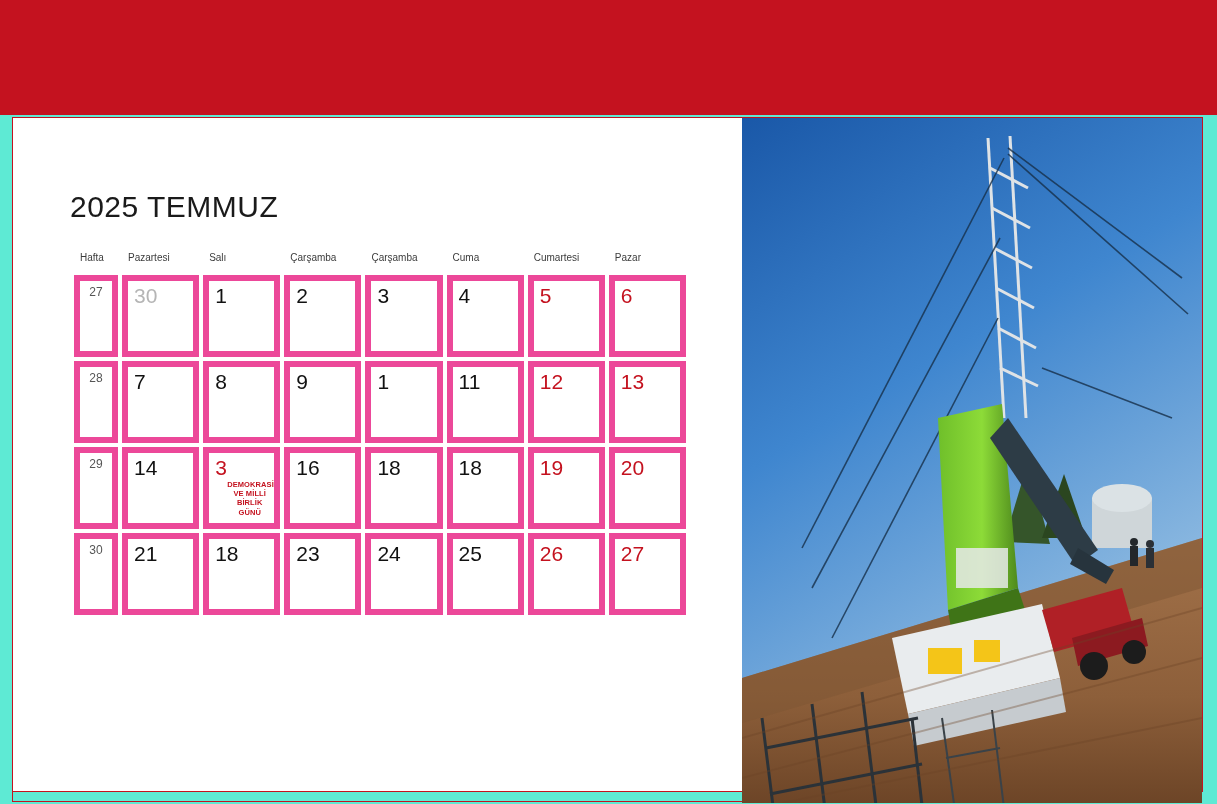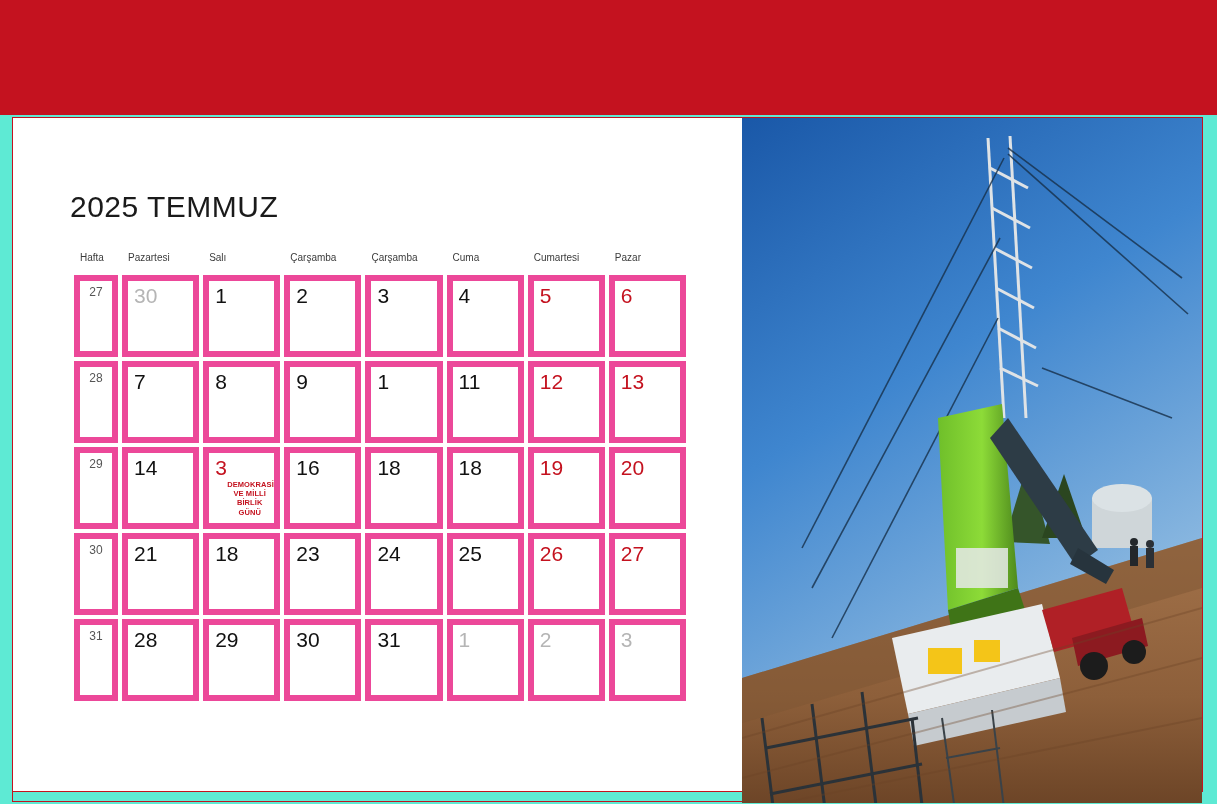--- a/index.html
+++ b/index.html
@@ -273,27 +273,17 @@
           <td class="week-cell">30</td>
           <td><span class="daynum">21</span></td>
           <td><span class="daynum">18</span></td>
           <td><span class="daynum">23</span></td>
           <td><span class="daynum">24</span></td>
           <td><span class="daynum">25</span></td>
           <td><span class="daynum red">26</span></td>
           <td><span class="daynum red">27</span></td>
         </tr>
 
-        <tr>
-          <td class="week-cell">31</td>
-          <td><span class="daynum">28</span></td>
-          <td><span class="daynum">29</span></td>
-          <td><span class="daynum">30</span></td>
-          <td><span class="daynum">31</span></td>
-          <td><span class="daynum muted">1</span></td>
-          <td><span class="daynum muted">2</span></td>
-          <td><span class="daynum muted">3</span></td>
-        </tr>
       </tbody>
     </table>
   </div>
 
 </div>
 
 </body></html>

